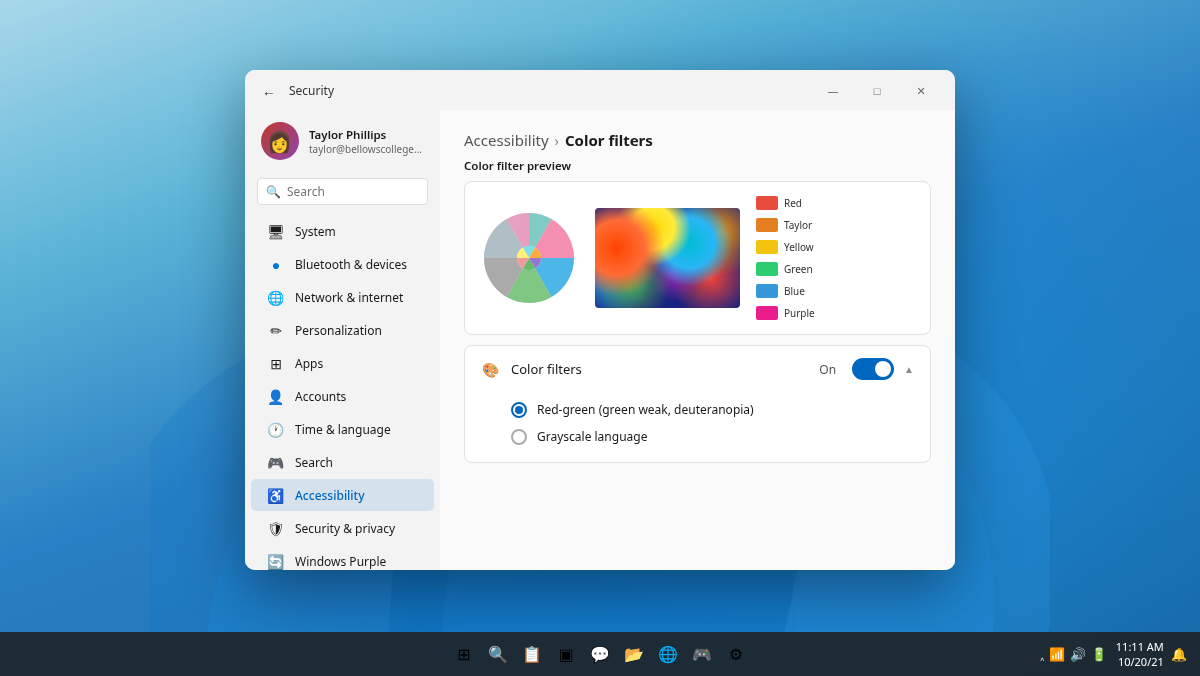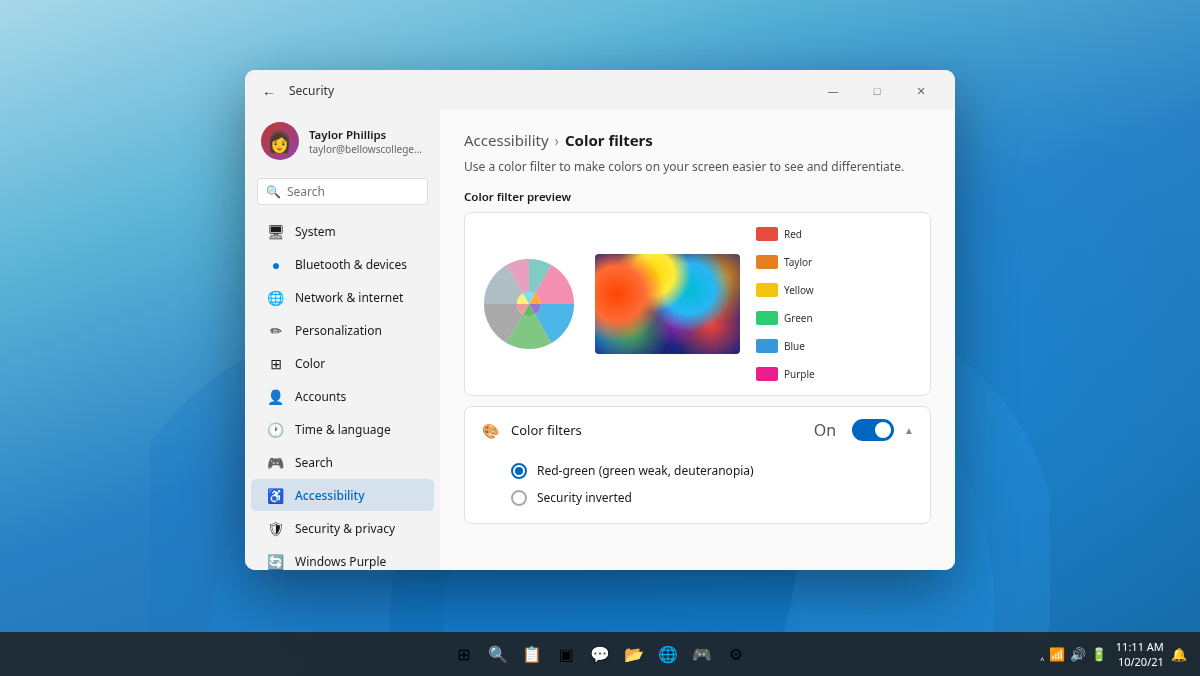--- a/index.html
+++ b/index.html
@@ -311,21 +311,21 @@
 
     
     .color-swatches {
       display: flex;
       gap: 12px;
       align-items: center;
     }
     .swatch-column {
       display: flex;
       flex-direction: column;
-      gap: 14px;
+      gap: 8px;
     }
     .swatch-row {
       display: flex;
       align-items: center;
       gap: 6px;
     }
     .swatch {
       width: 22px;
       height: 14px;
       border-radius: 2px;
@@ -358,21 +358,21 @@
       justify-content: center;
       font-size: 14px;
       color: #555;
     }
     .card-title {
       flex: 1;
       font-size: 13px;
       color: #1a1a1a;
     }
     .card-status {
-      font-size: 16px;
+      font-size: 12px;
       color: #555;
       margin-right: 6px;
     }
 
     
     .toggle {
       width: 42px;
       height: 22px;
       border-radius: 11px;
       position: relative;
@@ -510,21 +510,21 @@
       <div class="nav-item">
         <span class="nav-icon">🌐</span>
         <span>Network &amp; internet</span>
       </div>
       <div class="nav-item">
         <span class="nav-icon">✏</span>
         <span>Personalization</span>
       </div>
       <div class="nav-item">
         <span class="nav-icon">⊞</span>
-        <span>Color</span>
+        <span>Apps</span>
       </div>
       <div class="nav-item">
         <span class="nav-icon">👤</span>
         <span>Accounts</span>
       </div>
       <div class="nav-item">
         <span class="nav-icon">🕐</span>
         <span>Time &amp; language</span>
       </div>
       <div class="nav-item">
@@ -546,21 +546,20 @@
     </div>
 
     <div class="main-panel">
 
       <div class="breadcrumb">
         <span class="breadcrumb-item">Accessibility</span>
         <span class="breadcrumb-sep">›</span>
         <span class="breadcrumb-current">Color filters</span>
       </div>
 
-      <p class="page-description">Use a color filter to make colors on your screen easier to see and differentiate.</p>
 
       <div class="section-label">Color filter preview</div>
 
       <div class="preview-box">
 
         <svg class="pie-chart" viewBox="0 0 100 100">
 
           <circle cx="50" cy="50" r="45" fill="#e0e0e0"></circle>
 
           <path d="M50,50 L95,50 A45,45 0 0,1 72.5,88.9 Z" fill="#4db6e8"></path>
@@ -636,21 +635,21 @@
           <span class="chevron">▲</span>
         </div>
 
         <div class="radio-options">
           <div class="radio-option">
             <div class="radio-circle selected"></div>
             <span class="radio-label">Red-green (green weak, deuteranopia)</span>
           </div>
           <div class="radio-option">
             <div class="radio-circle"></div>
-            <span class="radio-label">Security inverted</span>
+            <span class="radio-label">Grayscale language</span>
           </div>
         </div>
       </div>
 
     </div>
   </div>
 </div>
 
 <div class="taskbar">
   <div style="width:80px;"></div>

